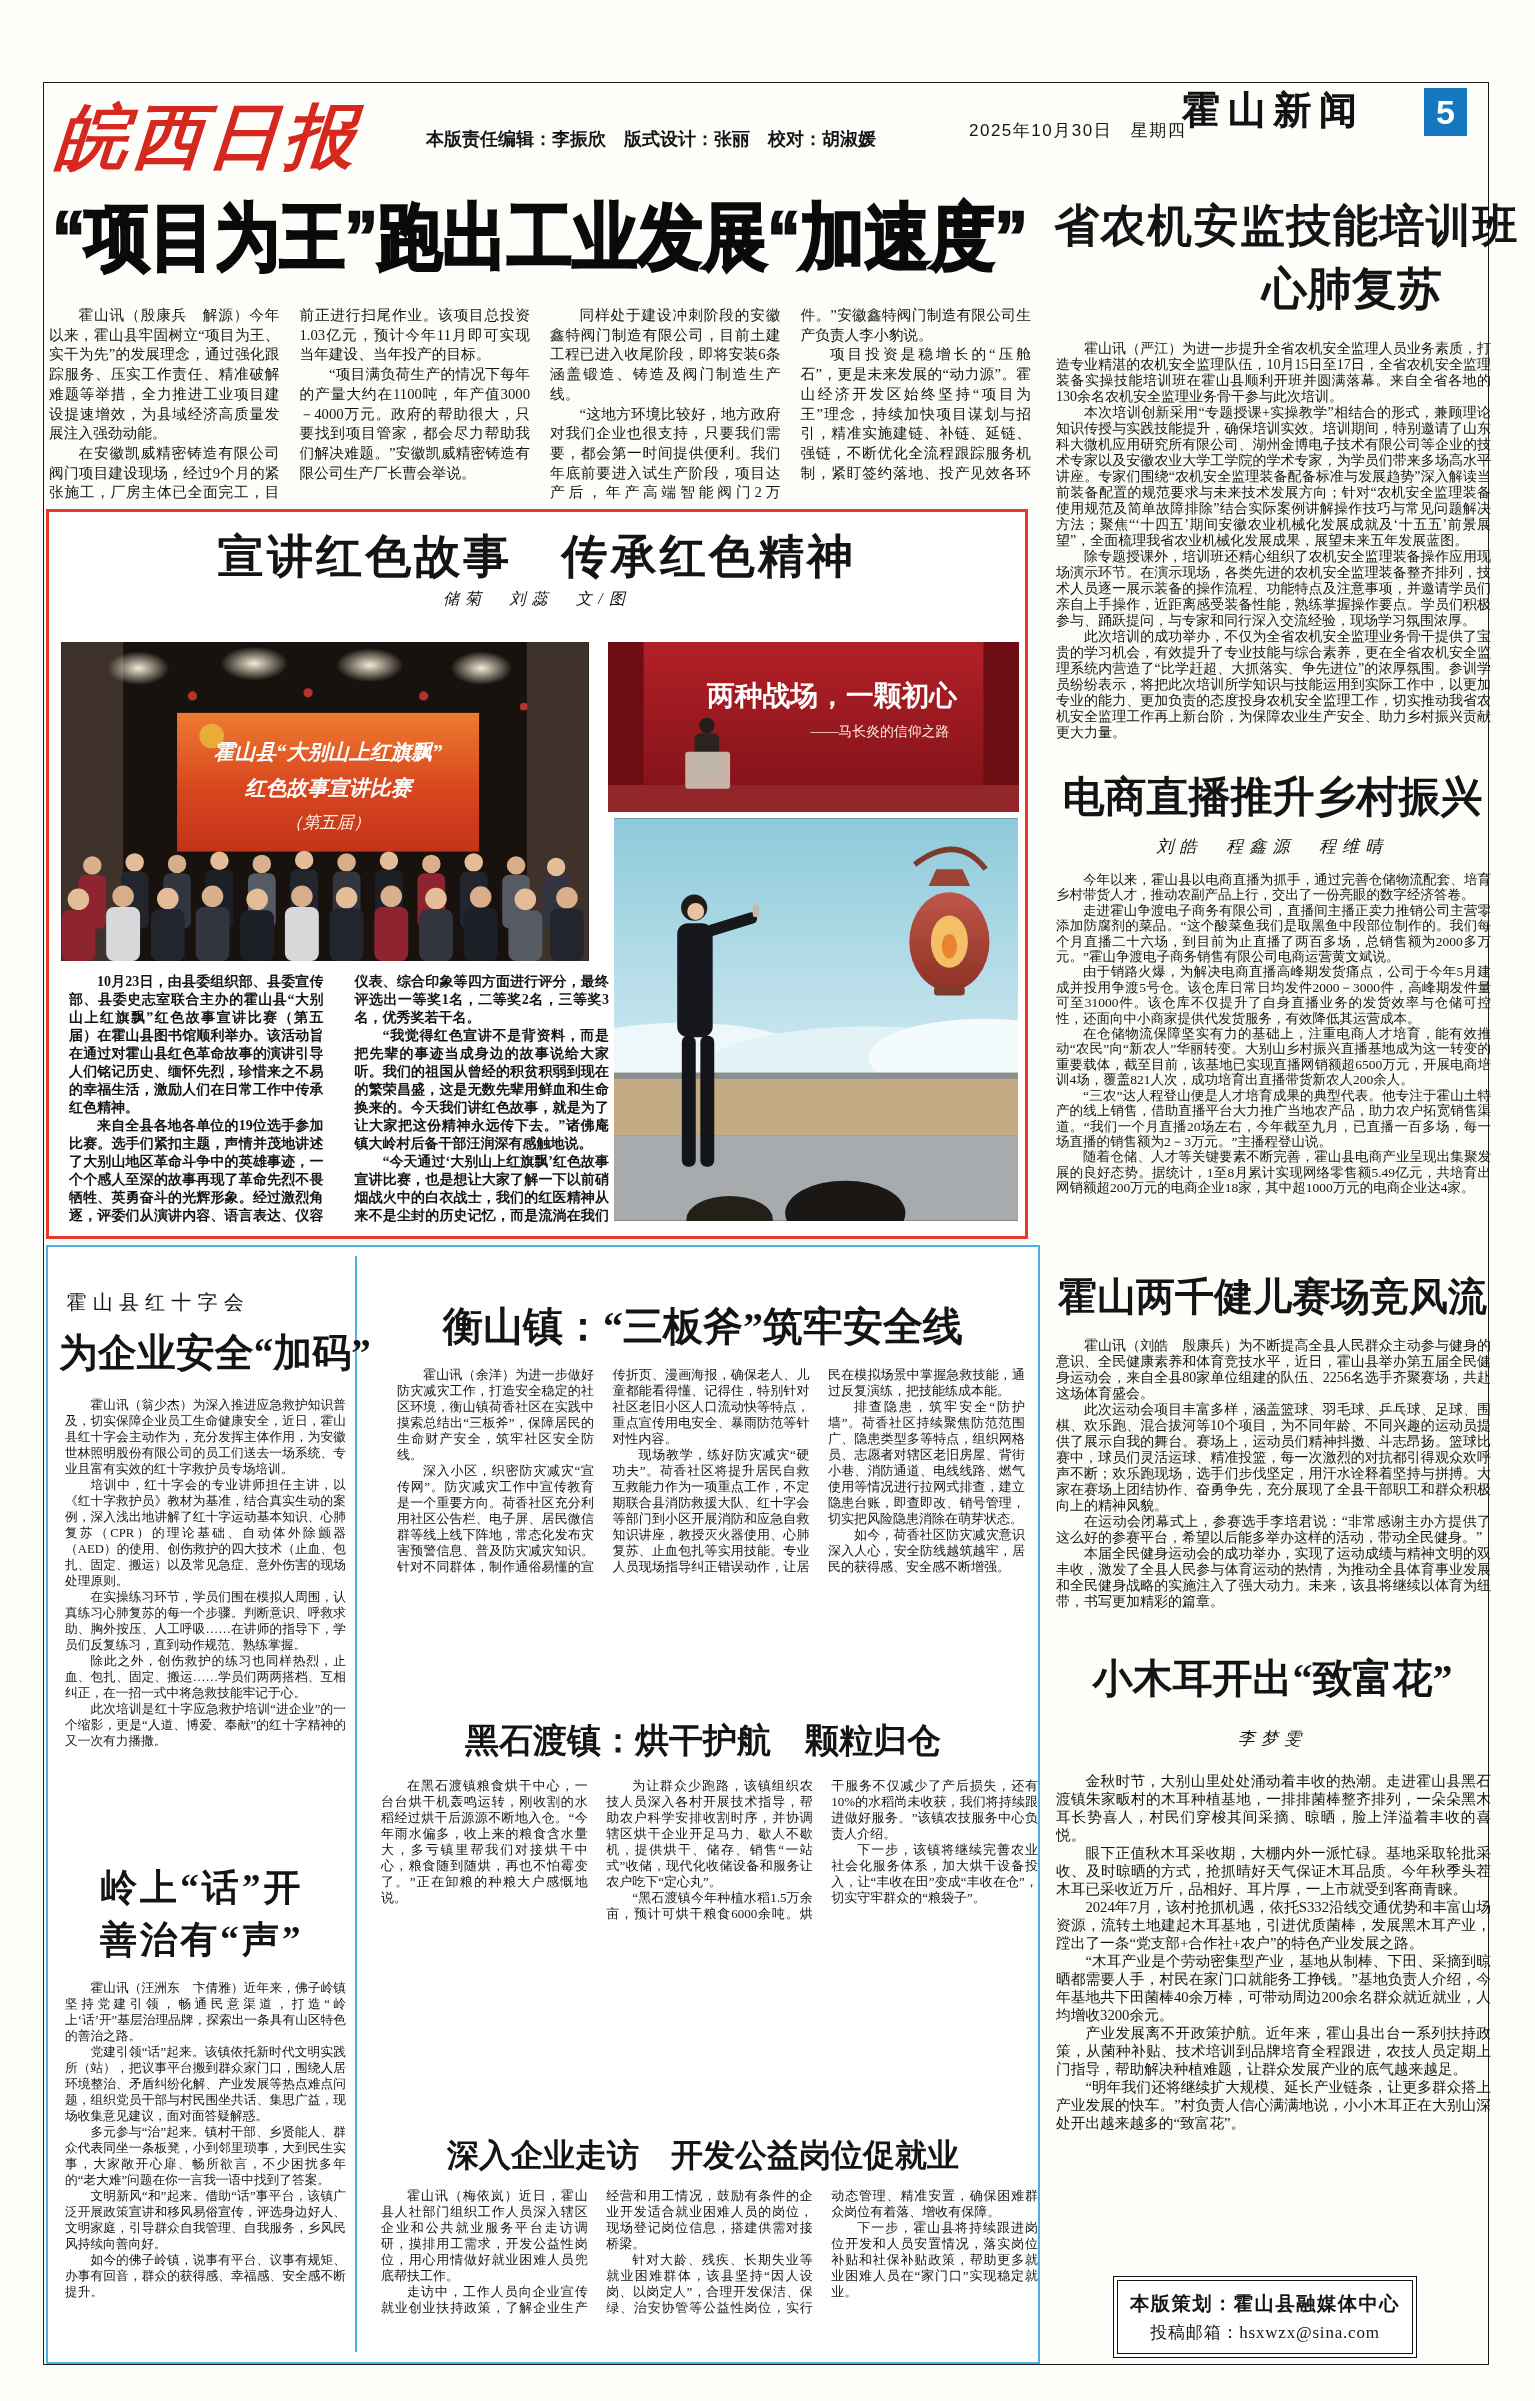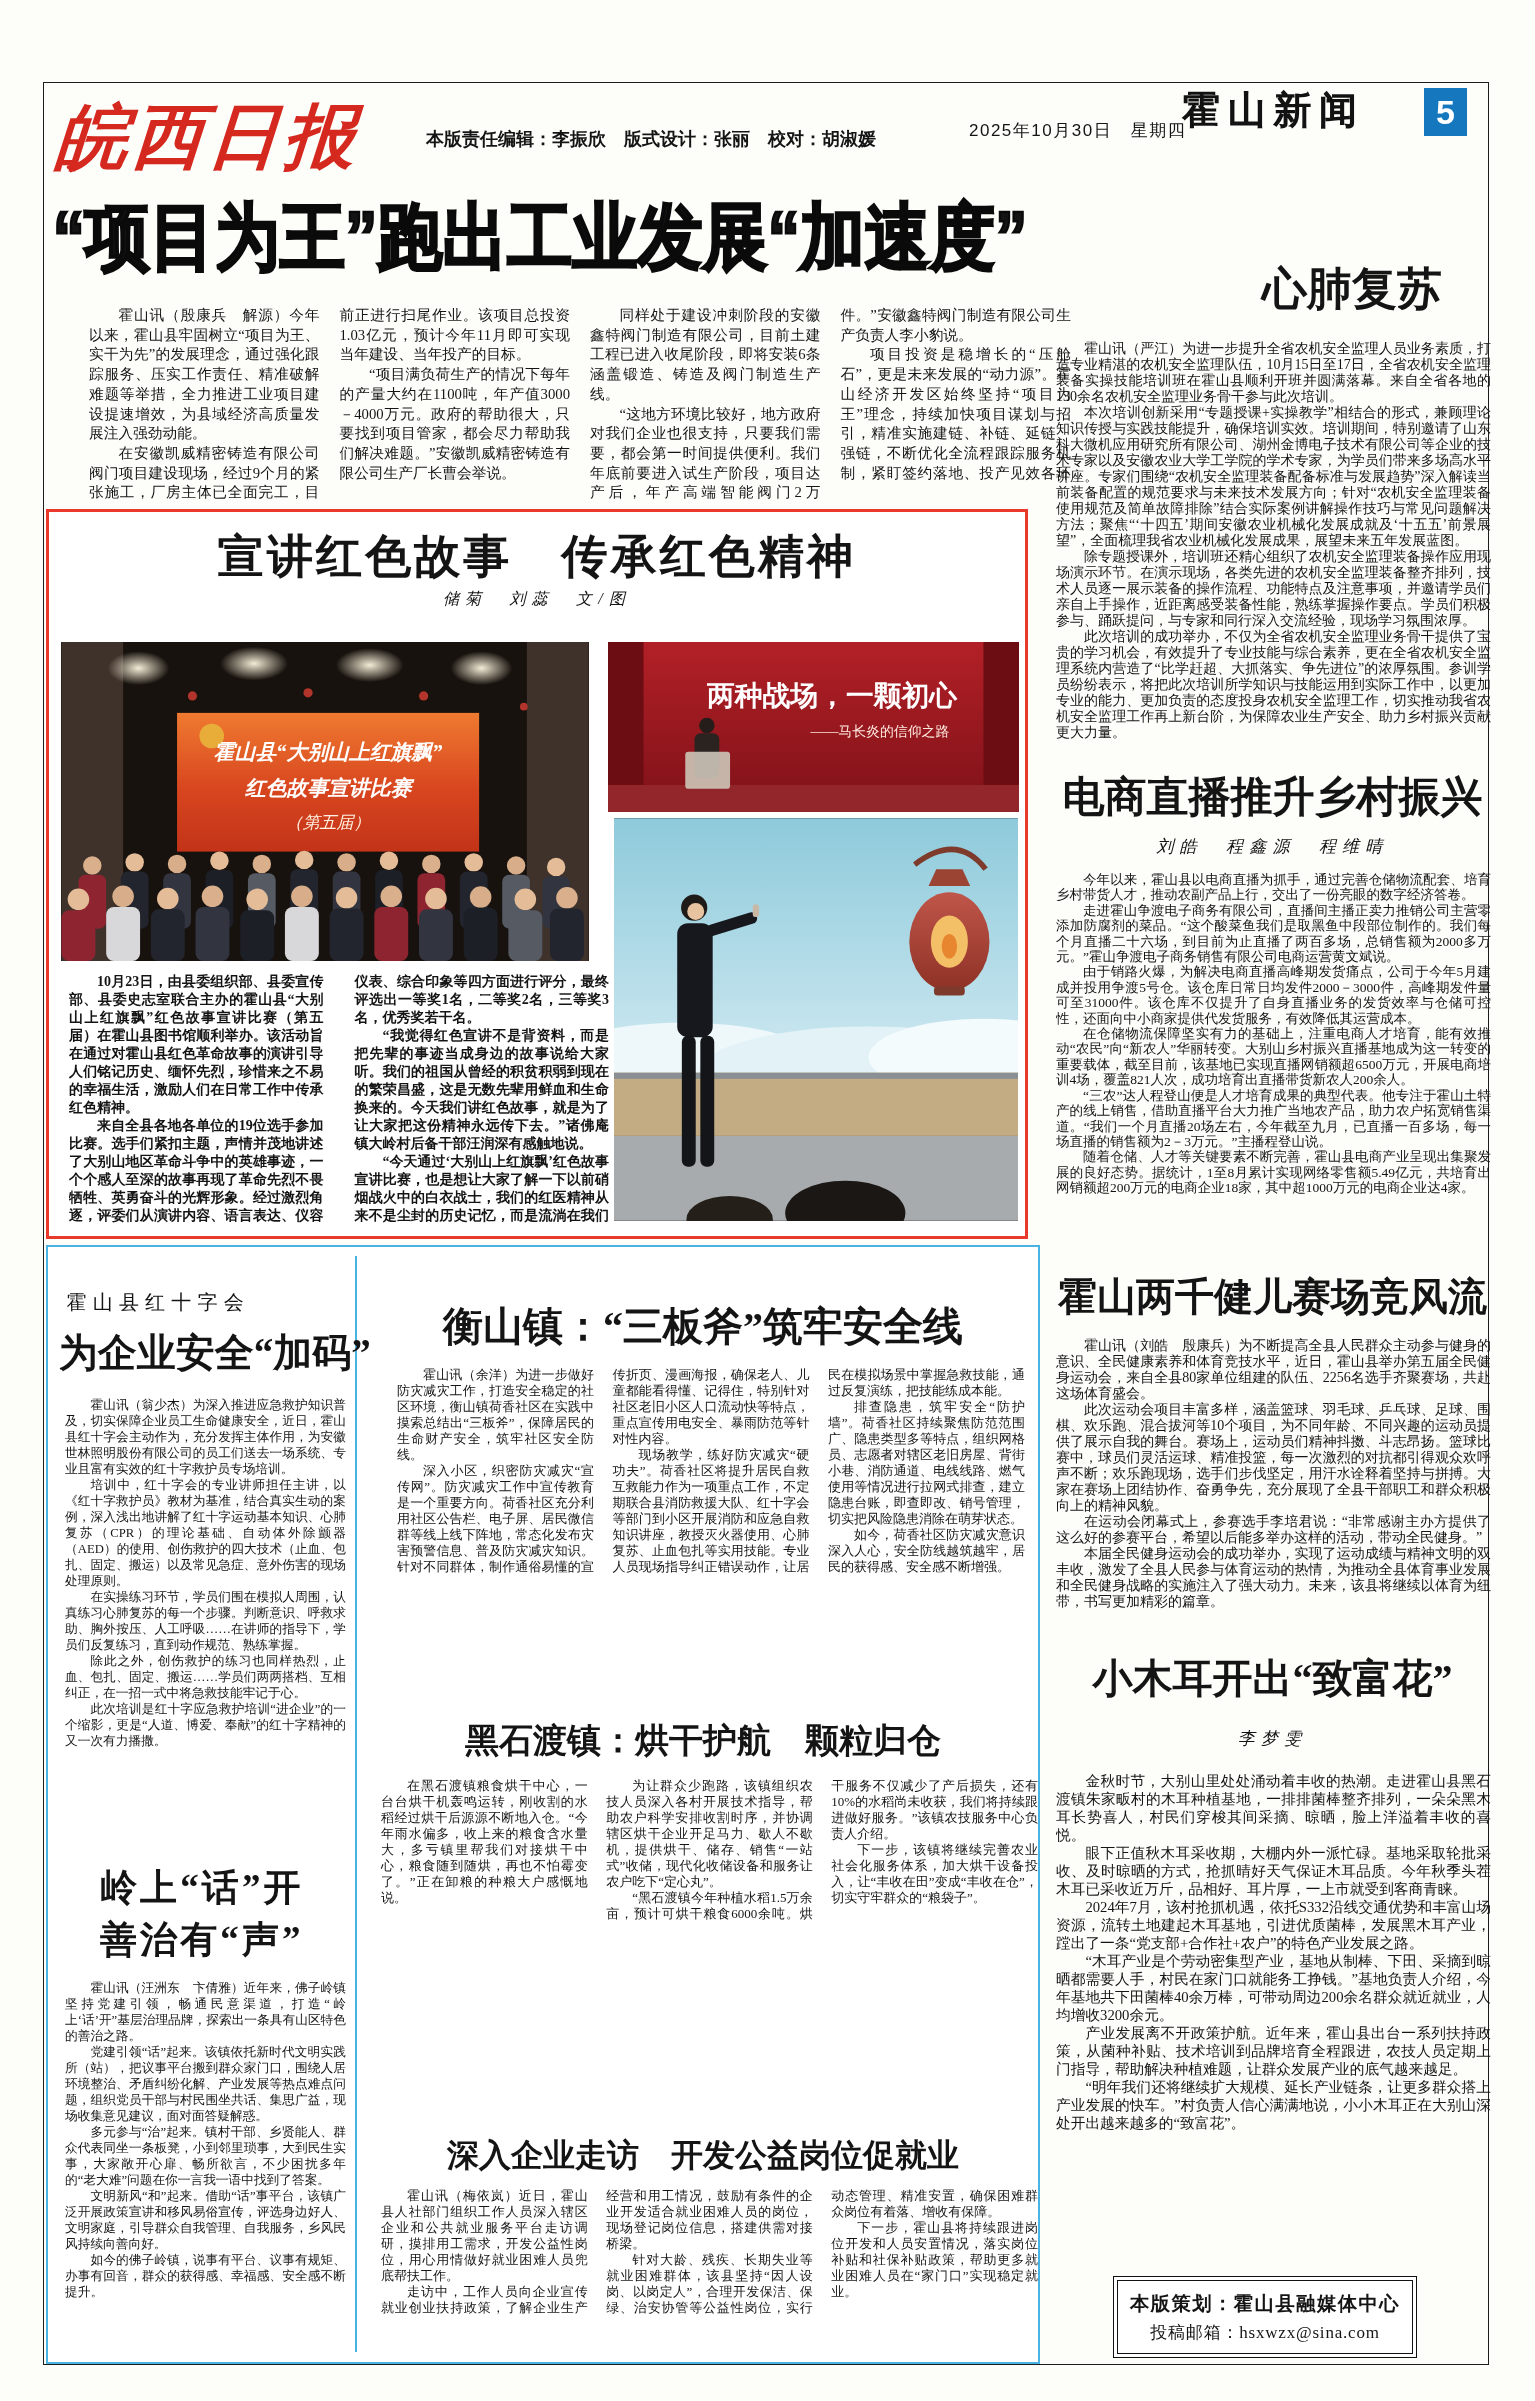--- a/index.html
+++ b/index.html
@@ -22,21 +22,21 @@
   .sectionname { left:1182px; top:85px; font-size:38px; font-weight:normal; letter-spacing:7.7px;
               font-family:"Liberation Sans","DejaVu Sans",sans-serif; -webkit-text-stroke:1.5px #111;}
   .pagenum { left:1424px; top:88px; width:43px; height:48px; background:#1577bd; color:#fff;
              font-family:"Liberation Sans","DejaVu Sans",sans-serif; font-size:34px; font-weight:bold;
              display:flex; align-items:center; justify-content:center; }
 
   
   .txt p { margin:0; text-indent:2em; text-align:justify; }
   .c2 { column-count:2; column-gap:31px;font-weight:bold; }
   .c3 { column-count:3; column-gap:18.5px; }
-  .c4 { column-count:4; column-gap:20px;margin-left:40px; }
+  .c4 { column-count:4; column-gap:20px; }
   .hd { font-weight:bold; text-align:center; white-space:nowrap; }
   .byline { text-align:center; letter-spacing:6.2px;font-style:italic; }
 
   
   .lead-title { left:46px; top:188px; width:988px; text-align:center; font-size:65px; font-weight:bold;
       font-family:"Liberation Sans","DejaVu Sans",sans-serif; -webkit-text-stroke:2.3px #0a0a0a;
       transform:scaleY(1.12); transform-origin:top; white-space:nowrap; }
   .lead-body { left:49px; top:306px; width:982px; height:202px; overflow:hidden;
                font-size:14.7px; line-height:19.7px; }
 
@@ -354,20 +354,21 @@
 
     <h3 class="abs hd zf-title">深入企业走访　开发公益岗位促就业</h3>
     <div class="abs zf-body txt c3">
         <p>霍山讯（梅依岚）近日，霍山县人社部门组织工作人员深入辖区企业和公共就业服务平台走访调研，摸排用工需求，开发公益性岗位，用心用情做好就业困难人员兜底帮扶工作。</p>
         <p>走访中，工作人员向企业宣传就业创业扶持政策，了解企业生产经营和用工情况，鼓励有条件的企业开发适合就业困难人员的岗位，现场登记岗位信息，搭建供需对接桥梁。</p>
         <p>针对大龄、残疾、长期失业等就业困难群体，该县坚持“因人设岗、以岗定人”，合理开发保洁、保绿、治安协管等公益性岗位，实行动态管理、精准安置，确保困难群众岗位有着落、增收有保障。</p>
         <p>下一步，霍山县将持续跟进岗位开发和人员安置情况，落实岗位补贴和社保补贴政策，帮助更多就业困难人员在“家门口”实现稳定就业。</p>
       </div>
   </section>
 
+  <h3 class="abs hd nj-t1">省农机安监技能培训班</h3>
   <h3 class="abs nj-t2">心肺复苏</h3>
   <div class="abs nj-body txt">
       <p>霍山讯（严江）为进一步提升全省农机安全监理人员业务素质，打造专业精湛的农机安全监理队伍，10月15日至17日，全省农机安全监理装备实操技能培训班在霍山县顺利开班并圆满落幕。来自全省各地的130余名农机安全监理业务骨干参与此次培训。</p>
       <p>本次培训创新采用“专题授课+实操教学”相结合的形式，兼顾理论知识传授与实践技能提升，确保培训实效。培训期间，特别邀请了山东科大微机应用研究所有限公司、湖州金博电子技术有限公司等企业的技术专家以及安徽农业大学工学院的学术专家，为学员们带来多场高水平讲座。专家们围绕“农机安全监理装备配备标准与发展趋势”深入解读当前装备配置的规范要求与未来技术发展方向；针对“农机安全监理装备使用规范及简单故障排除”结合实际案例讲解操作技巧与常见问题解决方法；聚焦“‘十四五’期间安徽农业机械化发展成就及‘十五五’前景展望”，全面梳理我省农业机械化发展成果，展望未来五年发展蓝图。</p>
       <p>除专题授课外，培训班还精心组织了农机安全监理装备操作应用现场演示环节。在演示现场，各类先进的农机安全监理装备整齐排列，技术人员逐一展示装备的操作流程、功能特点及注意事项，并邀请学员们亲自上手操作，近距离感受装备性能，熟练掌握操作要点。学员们积极参与、踊跃提问，与专家和同行深入交流经验，现场学习氛围浓厚。</p>
       <p>此次培训的成功举办，不仅为全省农机安全监理业务骨干提供了宝贵的学习机会，有效提升了专业技能与综合素养，更在全省农机安全监理系统内营造了“比学赶超、大抓落实、争先进位”的浓厚氛围。参训学员纷纷表示，将把此次培训所学知识与技能运用到实际工作中，以更加专业的能力、更加负责的态度投身农机安全监理工作，切实推动我省农机安全监理工作再上新台阶，为保障农业生产安全、助力乡村振兴贡献更大力量。</p>
     </div>
 
   <h3 class="abs hd ds-title">电商直播推升乡村振兴</h3>
   <div class="abs byline ds-byline">刘皓　程鑫源　程维晴</div>

